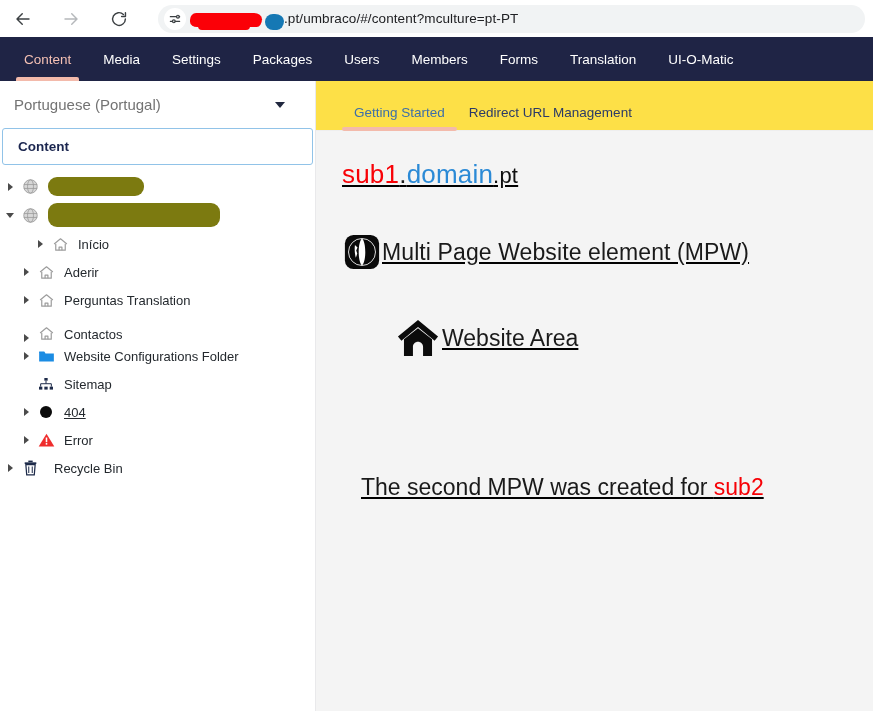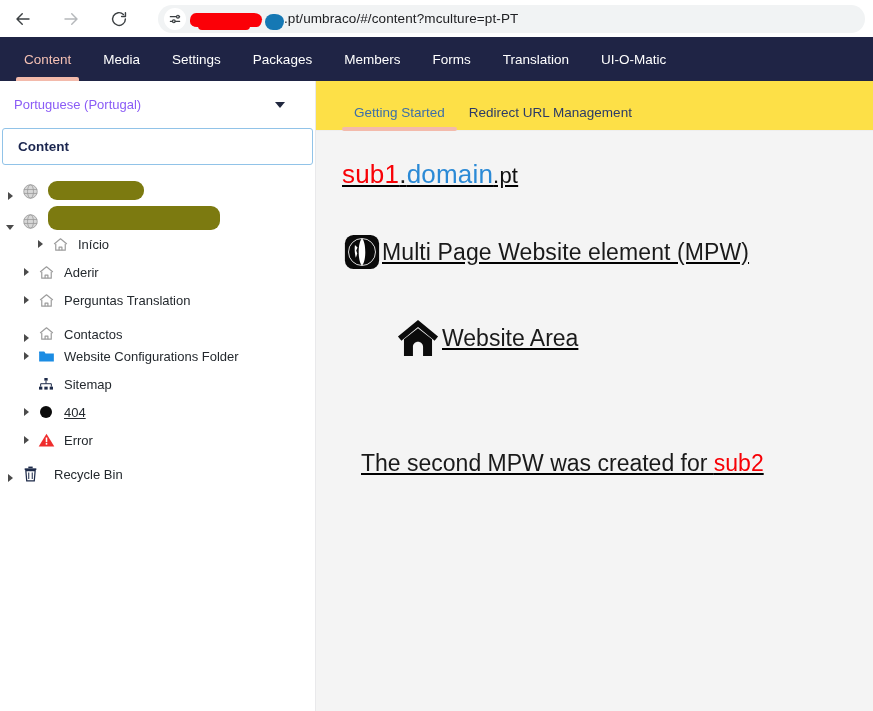--- a/index.html
+++ b/index.html
@@ -124,22 +124,22 @@
     flex-direction: column;
   }
   .lang-select {
     height: 47px;
     display: flex;
     align-items: center;
     padding: 0 14px;
     justify-content: space-between;
   }
   .lang-select-label {
-    font-size: 13px;
-    color: #8b5cf6;
+    font-size: 15px;
+    color: #737373;
   }
   .caret-down {
     width: 0; height: 0;
     border-left: 5px solid transparent;
     border-right: 5px solid transparent;
     border-top: 6px solid #21283f;
     margin-right: 16px;
   }
   .content-header {
     margin: 0 2px;
@@ -186,21 +186,21 @@
     flex: 0 0 24px;
     display: flex; align-items: center; justify-content: center;
     margin-right: 6px;
   }
   .tree-label { white-space: nowrap; }
   .redact-olive {
     display: inline-block;
     background: #7c7a10;
     border-radius: 9px;
   }
-  .lvl1 { padding-left: 2px; align-items: flex-end; }
+  .lvl1 { padding-left: 2px; }
   .lvl2 { padding-left: 18px; }
 
   
   .main {
     flex: 1 1 auto;
     background: #f4f4f4;
     display: flex;
     flex-direction: column;
   }
   .main-tabs {
@@ -269,21 +269,21 @@
     width: 48px; height: 48px;
     flex: 0 0 48px;
     display: flex; align-items: center; justify-content: center;
   }
   .area-label {
     font-size: 23px;
     color: #1a1a1a;
   }
 
   .note-row {
-    margin-top: 88px;
+    margin-top: 112px;
     padding-left: 45px;
     font-size: 23px;
     color: #1a1a1a;
   }
   .note-red { color: #f70106; }
 </style>
 </head>
 <body>
 
 <div class="browser-bar">
@@ -327,20 +327,23 @@
   <div class="umb-nav-item">
     <span>Media</span>
   </div>
   <div class="umb-nav-item">
     <span>Settings</span>
   </div>
   <div class="umb-nav-item">
     <span>Packages</span>
   </div>
   <div class="umb-nav-item">
+    <span>Users</span>
+  </div>
+  <div class="umb-nav-item">
     <span>Members</span>
   </div>
   <div class="umb-nav-item">
     <span>Forms</span>
   </div>
   <div class="umb-nav-item">
     <span>Translation</span>
   </div>
   <div class="umb-nav-item">
     <span>UI-O-Matic</span>

